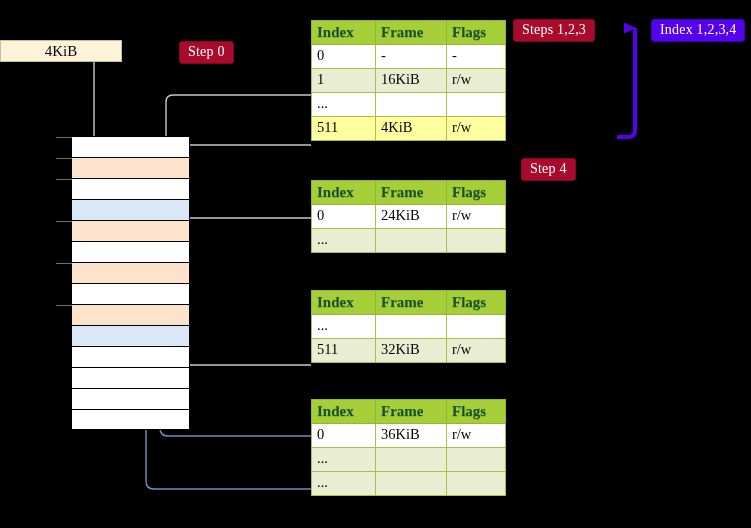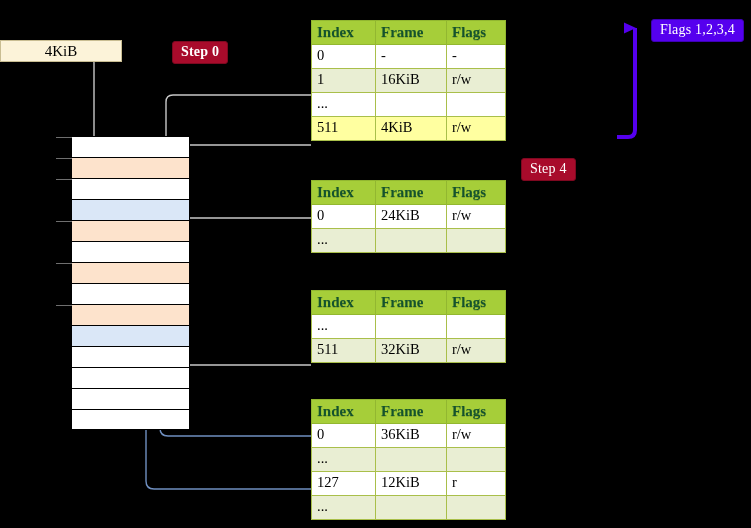--- a/index.html
+++ b/index.html
@@ -259,30 +259,26 @@
       <tr>
         <td>0</td>
         <td>36KiB</td>
         <td>r/w</td>
       </tr>
       <tr class="alt">
         <td>...</td>
         <td></td>
         <td></td>
       </tr>
-      <tr>
-        <td>127</td>
-        <td>12KiB</td>
-        <td>r</td>
-      </tr>
-      <tr class="alt">
-        <td>...</td>
-        <td></td>
-        <td></td>
-      </tr>
-    </tbody>
-  </table>
-
-  <div class="badge red" style="left:172px;top:41px;font-weight:bold;">Step 0</div>
-  <div class="badge blue" style="left:651px;top:19px;">Flags 1,2,3,4</div>
+      <tr class="alt">
+        <td>...</td>
+        <td></td>
+        <td></td>
+      </tr>
+    </tbody>
+  </table>
+
+  <div class="badge red" style="left:179px;top:41px;">Step 0</div>
+  <div class="badge red" style="left:513px;top:19px;">Steps 1,2,3</div>
+  <div class="badge blue" style="left:651px;top:19px;">Index 1,2,3,4</div>
   <div class="badge red" style="left:521px;top:158px;">Step 4</div>
 
 </div>
 
 </body></html>

